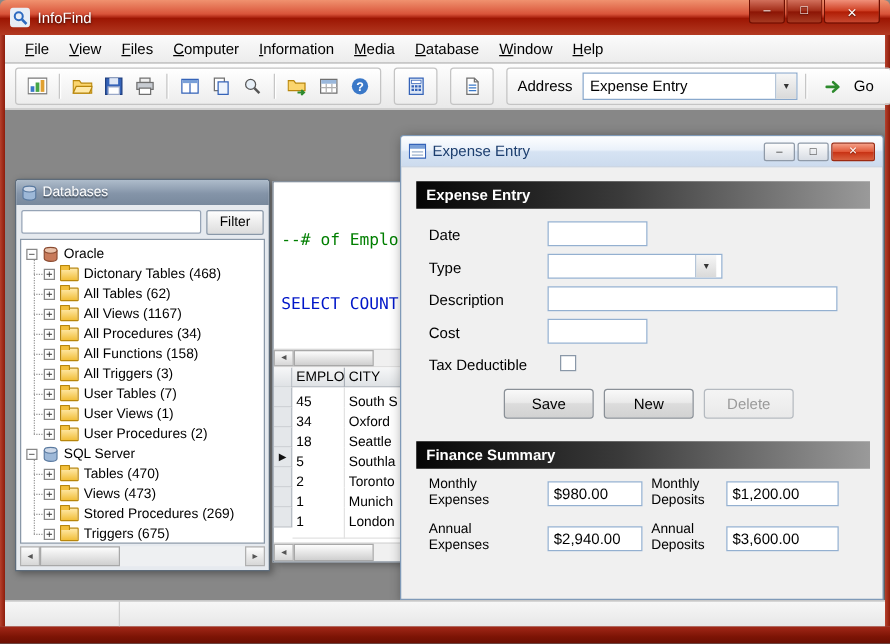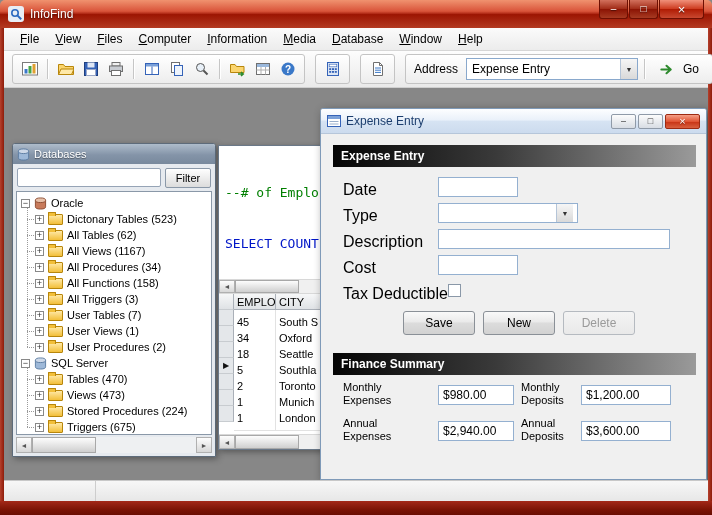--- a/index.html
+++ b/index.html
@@ -108,21 +108,21 @@
   .ewin-btns{margin-left:auto;display:flex;gap:2px}
   .ewin-btn{width:25px;height:15px;border:1px solid #8f9aa8;border-radius:2px;
     background:linear-gradient(#fcfcfc,#d8dde4);display:flex;align-items:center;justify-content:center;
     font-size:9px;color:#333;line-height:1}
   .ewin-btn.close{width:35px;font-size:11px;color:#fff;border-color:#9c2a12;
     background:linear-gradient(#f5a088,#e05535 50%,#c83214 52%,#d8603f);text-shadow:0 1px 1px rgba(0,0,0,.4)}
   .section-hdr{position:absolute;left:12px;width:363px;height:22px;
     background:linear-gradient(90deg,#050505 0%,#3a3a3a 45%,#9a9a9a 100%);
     color:#fff;font-weight:bold;display:flex;align-items:center;padding:0 8px;font-size:12px}
   .sec1{top:36px}.sec2{top:244px}
-  .ewin .lbl{position:absolute;font-size:16px}
+  .ewin .lbl{position:absolute;font-size:12px}
   .ewin .lbl.small{font-size:11px;line-height:13px}
   .ewin .tb{position:absolute;height:20px;background:#fff;border:1px solid #94b0d0;
     font-size:12px;padding:0 4px;display:flex;align-items:center;white-space:nowrap;overflow:hidden}
   .l-date{left:22px;top:72px}   .i-date{left:117px;top:68px;width:80px}
   .l-type{left:22px;top:98px}   .i-type{left:117px;top:94px;width:140px;padding:0}
   .l-desc{left:22px;top:124px}  .i-desc{left:117px;top:120px;width:232px}
   .l-cost{left:22px;top:150px}  .i-cost{left:117px;top:146px;width:80px}
   .l-tax{left:22px;top:176px}
   .i-tax{position:absolute;left:127px;top:175px;width:13px;height:13px;background:#fff;border:1px solid #8a98a8}
   .i-type .val{flex:1;padding-left:4px}
@@ -306,21 +306,21 @@
             <span class="expander">−</span>
             <svg width="13" height="13" viewBox="0 0 14 14" style="margin-left:4px;flex:none">
               <path d="M1.5 3.5v7a5.5 2.5 0 0 0 11 0v-7" fill="#c87a5a" stroke="#8a4a30"></path>
               <ellipse cx="7" cy="3.5" rx="5.5" ry="2.5" fill="#e8c0a8" stroke="#8a4a30"></ellipse>
             </svg>
             <span class="tree-label">Oracle</span>
           </div>
           <div class="tree-row child">
             <span class="expander">+</span>
             <span class="folder"></span>
-            <span class="tree-label">Dictonary Tables (523)</span>
+            <span class="tree-label">Dictonary Tables (468)</span>
           </div>
           <div class="tree-row child">
             <span class="expander">+</span>
             <span class="folder"></span>
             <span class="tree-label">All Tables (62)</span>
           </div>
           <div class="tree-row child">
             <span class="expander">+</span>
             <span class="folder"></span>
             <span class="tree-label">All Views (1167)</span>
@@ -369,21 +369,21 @@
             <span class="tree-label">Tables (470)</span>
           </div>
           <div class="tree-row child">
             <span class="expander">+</span>
             <span class="folder"></span>
             <span class="tree-label">Views (473)</span>
           </div>
           <div class="tree-row child">
             <span class="expander">+</span>
             <span class="folder"></span>
-            <span class="tree-label">Stored Procedures (224)</span>
+            <span class="tree-label">Stored Procedures (269)</span>
           </div>
           <div class="tree-row child">
             <span class="expander">+</span>
             <span class="folder"></span>
             <span class="tree-label">Triggers (675)</span>
           </div>
         </div>
       </div>
       <div class="db-hscroll">
         <div class="sb-btn">◄</div>

